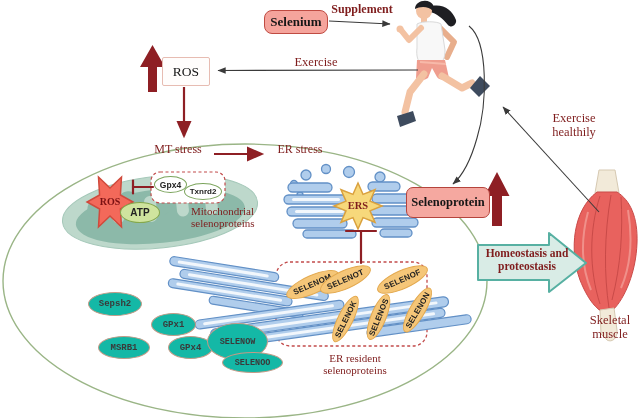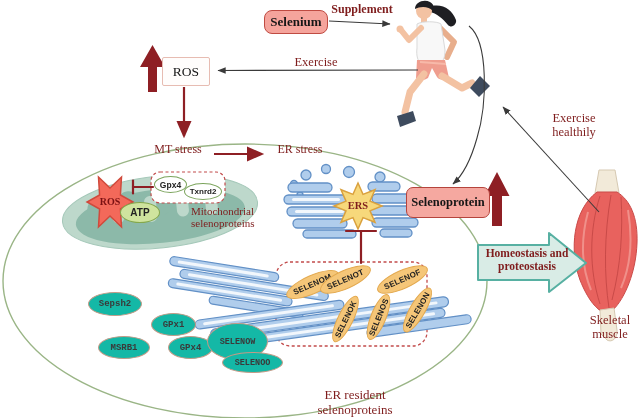--- a/index.html
+++ b/index.html
@@ -177,21 +177,21 @@
 <div class="abs lbl center" style="left:143px;top:143px;width:70px;font-size:12px;">MT stress</div>
 <div class="abs lbl center" style="left:270px;top:143px;width:60px;font-size:12px;">ER stress</div>
 
 <div class="abs lbl center starlbl" style="left:88px;top:196px;width:44px;color:#7a1012;">ROS</div>
 <div class="abs oval atp" style="left:120px;top:202px;width:40px;height:21px;">ATP</div>
 <div class="abs oval soval" style="left:154px;top:176px;width:33px;height:17px;">Gpx4</div>
 <div class="abs oval soval" style="left:184px;top:183px;width:38px;height:17px;font-size:8px;">Txnrd2</div>
 <div class="abs lbl" style="left:191px;top:205px;width:74px;font-size:11px;">Mitochondrial selenoproteins</div>
 
 <div class="abs lbl center starlbl" style="left:340px;top:200px;width:36px;font-size:10.5px;">ERS</div>
-<div class="abs lbl center" style="left:307px;top:352px;width:96px;font-size:13px;margin-top:36px;">ER resident selenoproteins</div>
+<div class="abs lbl center" style="left:307px;top:352px;width:96px;font-size:11px;">ER resident selenoproteins</div>
 
 <div class="abs oval yoval" style="left:284px;top:275px;width:57px;height:19px;transform:rotate(-24deg);">SELENOM</div>
 <div class="abs oval yoval" style="left:318px;top:270px;width:55px;height:19px;transform:rotate(-24deg);">SELENOT</div>
 <div class="abs oval yoval" style="left:375px;top:270px;width:55px;height:19px;transform:rotate(-24deg);">SELENOF</div>
 <div class="abs oval yoval" style="left:320px;top:311px;width:51px;height:16px;transform:rotate(-64deg);">SELENOK</div>
 <div class="abs oval yoval" style="left:354px;top:309px;width:49px;height:16px;transform:rotate(-68deg);">SELENOS</div>
 <div class="abs oval yoval" style="left:392px;top:302px;width:51px;height:16px;transform:rotate(-60deg);">SELENON</div>
 
 <div class="abs oval poval" style="left:88px;top:292px;width:54px;height:24px;">Sepsh2</div>
 <div class="abs oval poval" style="left:151px;top:313px;width:45px;height:23px;">GPx1</div>

